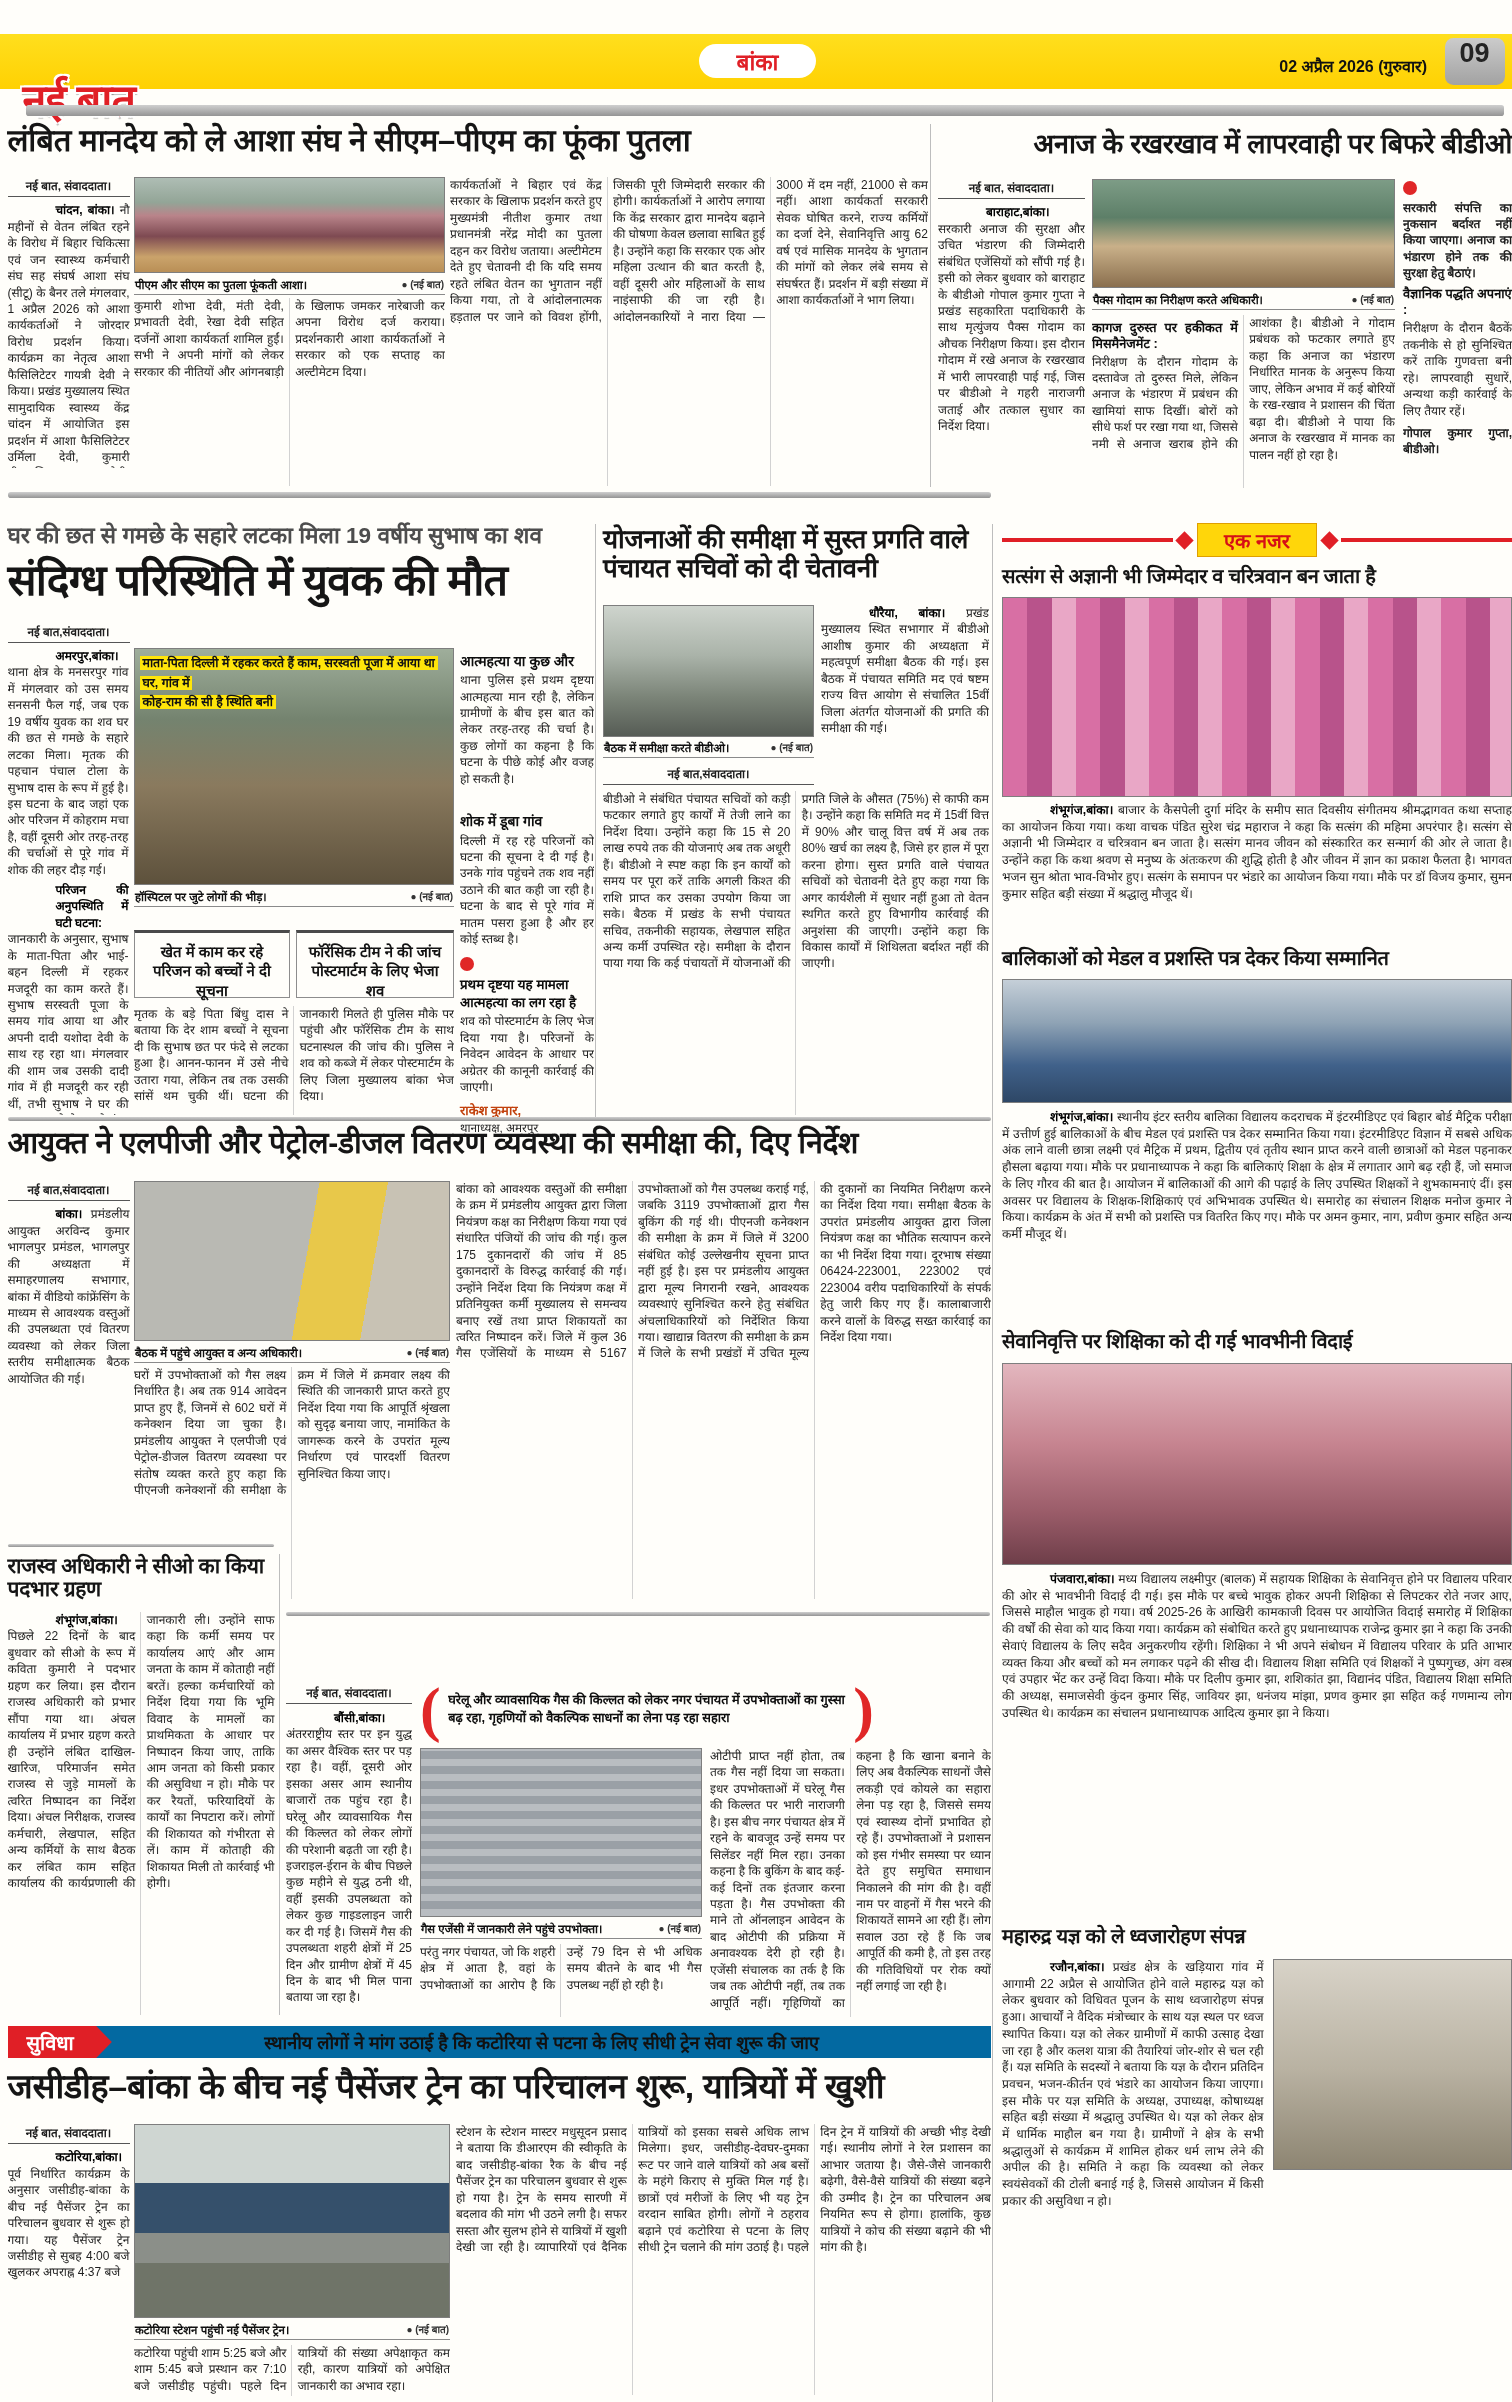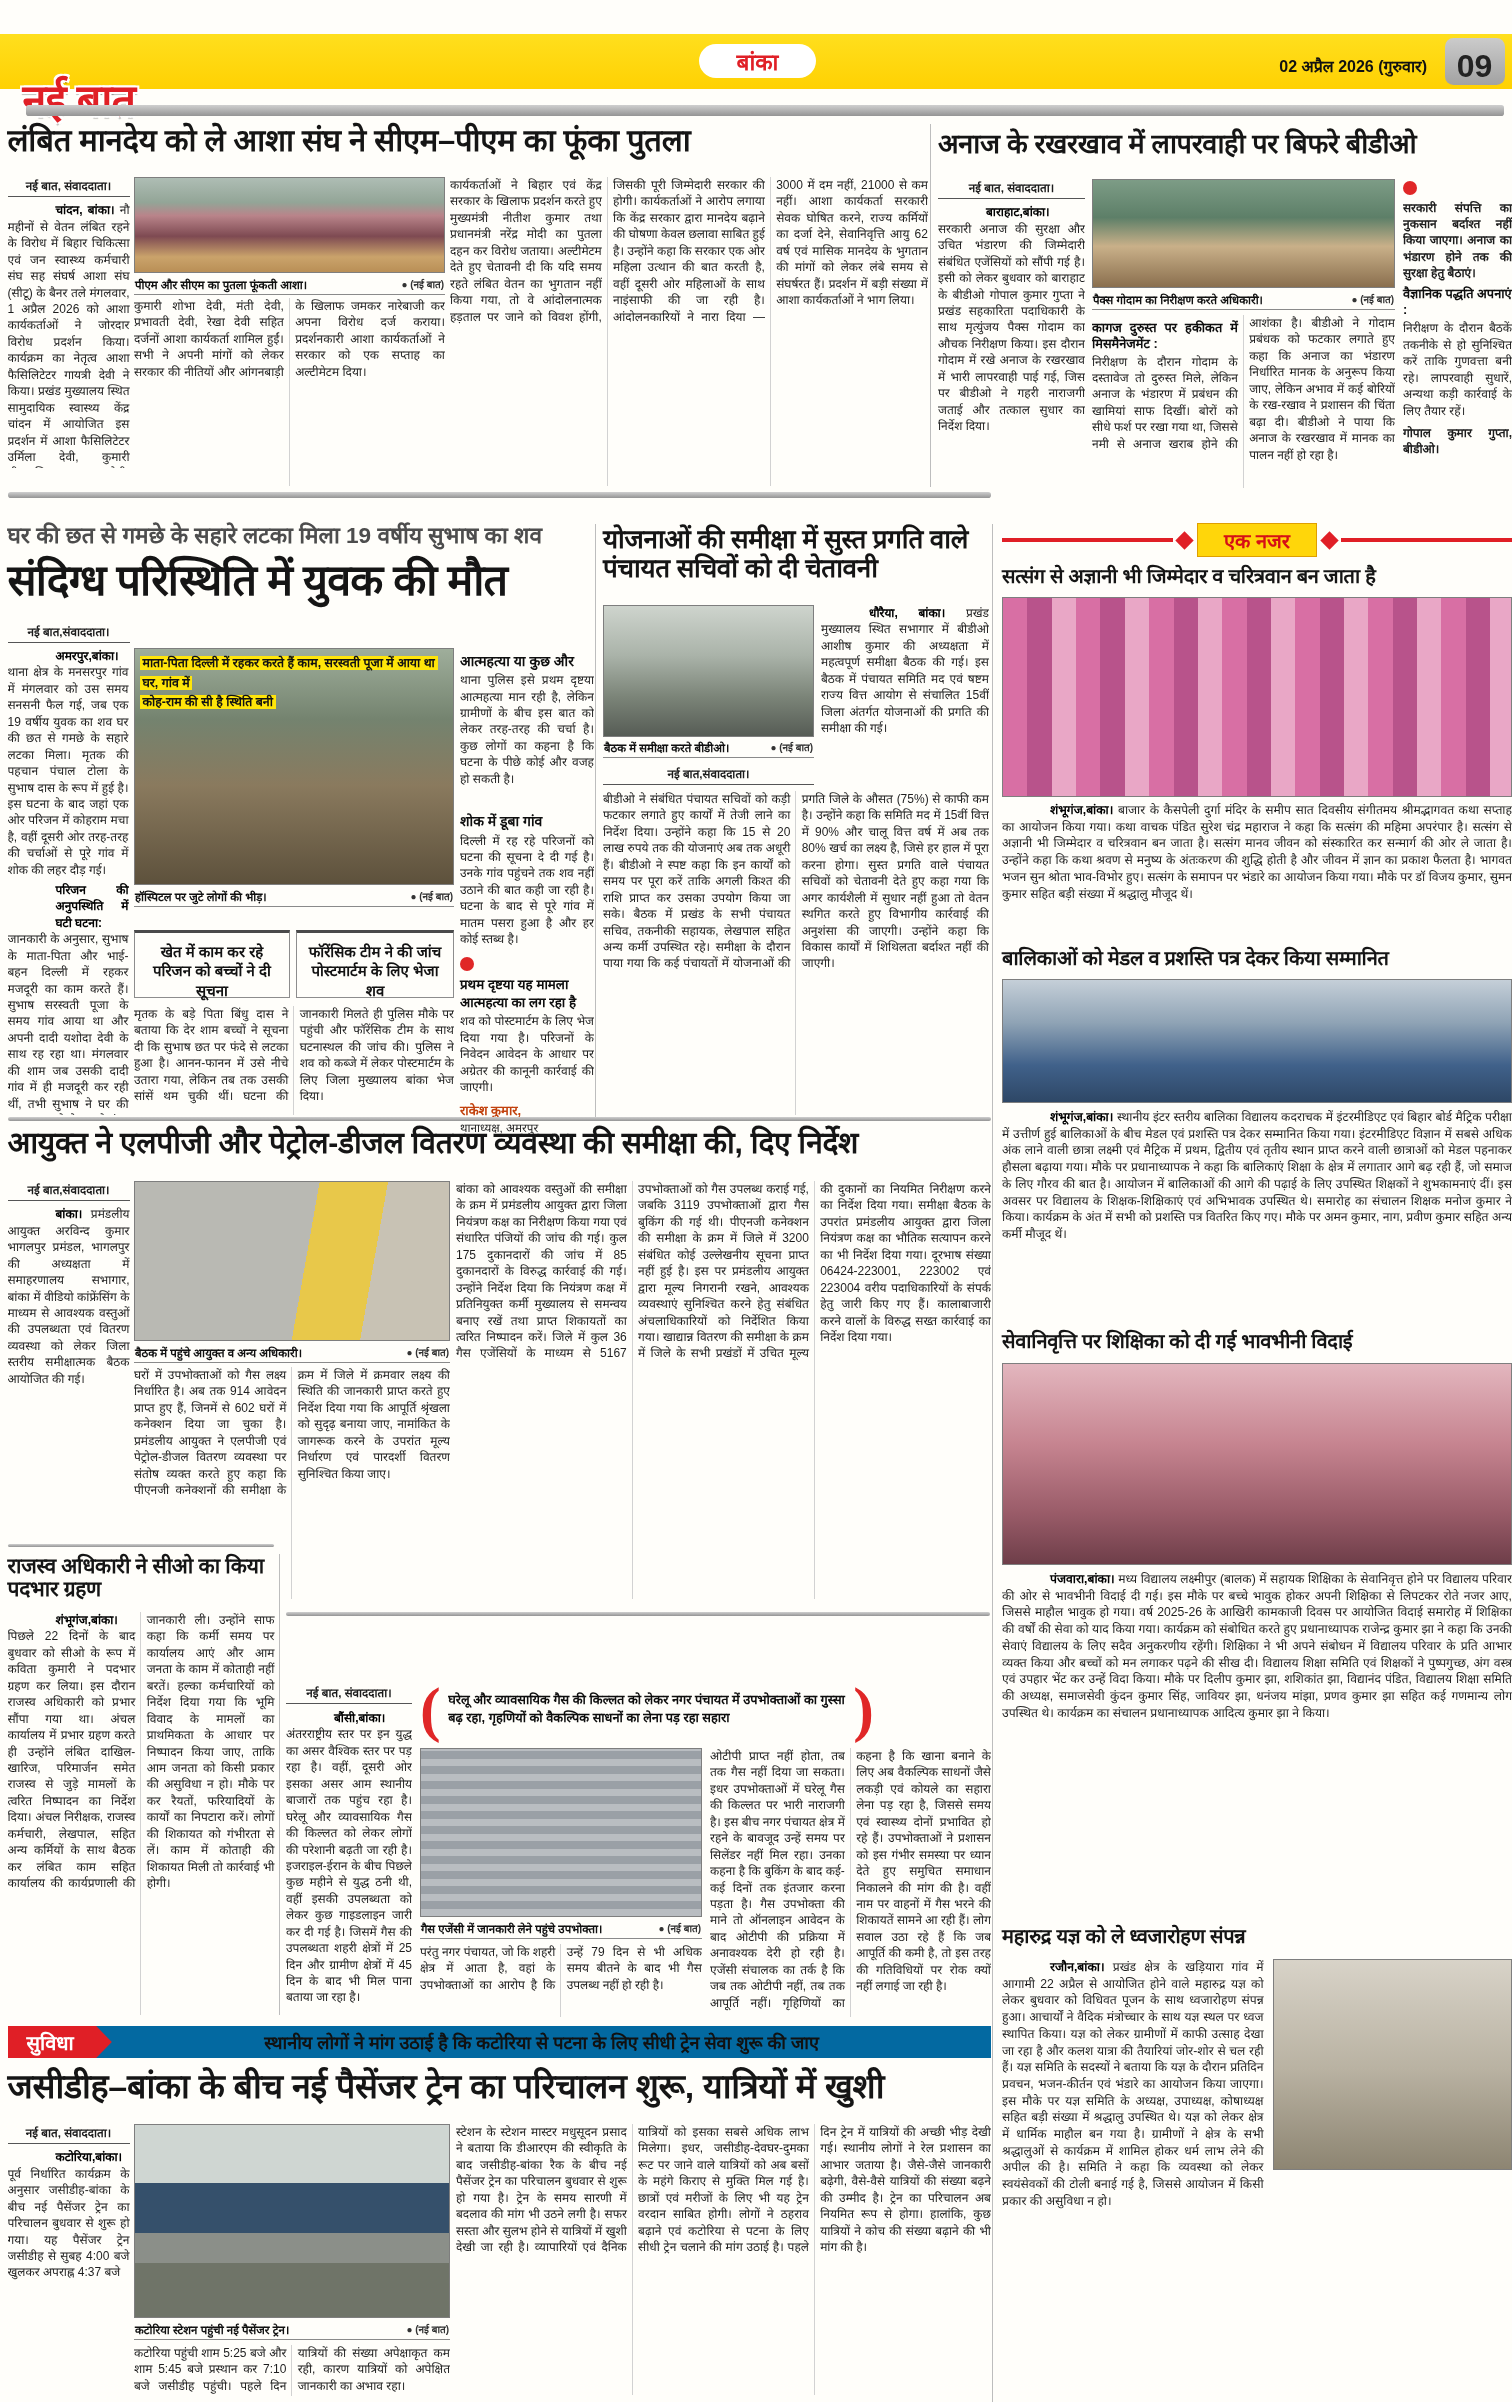--- a/index.html
+++ b/index.html
@@ -24,21 +24,21 @@
   .qp{color:#e02727;font-size:62px;font-weight:bold;line-height:.75;font-family:"Liberation Serif","DejaVu Serif",serif;}
   .qt{font-weight:bold;font-size:13.4px;line-height:1.4;color:#0d0d0d;text-align:left;}
   .strip{background:#0369a1;display:flex;align-items:center;overflow:hidden;}
   .strip-label{background:#e01f26;color:#fff;font-weight:bold;font-size:20px;height:100%;display:flex;align-items:center;padding:0 38px 0 19px;clip-path:polygon(0 0,85% 0,100% 50%,85% 100%,0 100%);}
   .strip-text{flex:1;text-align:center;font-weight:bold;font-size:18px;color:#111;padding-right:19px;}
   .banner{display:flex;align-items:center;gap:5.6px;}
   .banner .ln{flex:1;height:3.8px;background:#e01f26;}
   .banner .dia{width:13px;height:13px;background:#e01f26;transform:rotate(45deg);}
   .banner .bx{background:#ffd60a;color:#d60f16;font-weight:bold;font-size:20px;padding:2.8px 26px;border:0.9px solid #df9f00;}
   .pill{background:#fff;border-radius:17px;display:flex;align-items:center;justify-content:center;color:#e01f26;font-weight:bold;font-size:22.6px;}
-  .pnum{background:linear-gradient(#cbcbcb,#a2a2a2);border-radius:8.5px;color:#232323;font-weight:bold;font-size:32px;display:flex;align-items:flex-end;justify-content:center;}
+  .pnum{background:linear-gradient(#cbcbcb,#a2a2a2);border-radius:8.5px;color:#232323;font-weight:bold;font-size:27px;display:flex;align-items:flex-start;justify-content:center;}
   .logo{color:#e01f26;font-weight:bold;font-size:43px;letter-spacing:-0.9px;line-height:1;
         text-shadow:1.9px 1.9px 0 #fff,-1.9px 1.9px 0 #fff,1.9px -1.9px 0 #fff,-1.9px -1.9px 0 #fff,0 2.8px 0.9px rgba(0,0,0,.25);}
   .hdr{background:linear-gradient(#ffdf1e,#ffd102);}
   .date{font-size:16px;font-weight:bold;color:#111;}
   .ov{position:absolute;top:4.7px;left:4.7px;right:4.7px;font-size:12.4px;font-weight:bold;line-height:1.6;color:#111;}
   .ov span{background:#ffe50a;padding:0 2.8px;-webkit-box-decoration-break:clone;box-decoration-break:clone;}
   .attr-name{font-weight:bold;font-size:13px;margin-top:5.6px;color:#c2410c;}
   .attr-title{font-size:11.7px;color:#222;}
   
   .ph-asha{background:linear-gradient(180deg,#aebdb4 0%,#93a597 26%,#b9848a 40%,#7e4a52 62%,#caa36b 84%,#b98f56 100%);}
@@ -82,21 +82,21 @@
 
   <div class="abs photo ph-asha" style="left:134px;top:177px;width:311px;height:96px;"></div>
   <div class="abs cap" style="left:134px;top:275px;width:311px;">
     <span>पीएम और सीएम का पुतला फूंकती आशा।</span>
     <span class="cr">● (नई बात)</span>
   </div>
   <div class="abs bt c2" style="left:134px;top:298px;width:311px;height:188px;">कुमारी शोभा देवी, मंती देवी, प्रभावती देवी, रेखा देवी सहित दर्जनों आशा कार्यकर्ता शामिल हुईं। सभी ने अपनी मांगों को लेकर सरकार की नीतियों और आंगनबाड़ी के खिलाफ जमकर नारेबाजी कर अपना विरोध दर्ज कराया। प्रदर्शनकारी आशा कार्यकर्ताओं ने सरकार को एक सप्ताह का अल्टीमेटम दिया।</div>
   <div class="abs bt c3" style="left:450px;top:177px;width:478px;height:309px;">कार्यकर्ताओं ने बिहार एवं केंद्र सरकार के खिलाफ प्रदर्शन करते हुए मुख्यमंत्री नीतीश कुमार तथा प्रधानमंत्री नरेंद्र मोदी का पुतला दहन कर विरोध जताया। अल्टीमेटम देते हुए चेतावनी दी कि यदि समय रहते लंबित वेतन का भुगतान नहीं किया गया, तो वे आंदोलनात्मक हड़ताल पर जाने को विवश होंगी, जिसकी पूरी जिम्मेदारी सरकार की होगी। कार्यकर्ताओं ने आरोप लगाया कि केंद्र सरकार द्वारा मानदेय बढ़ाने की घोषणा केवल छलावा साबित हुई है। उन्होंने कहा कि सरकार एक ओर महिला उत्थान की बात करती है, वहीं दूसरी ओर महिलाओं के साथ नाइंसाफी की जा रही है। आंदोलनकारियों ने नारा दिया — 3000 में दम नहीं, 21000 से कम नहीं। आशा कार्यकर्ता सरकारी सेवक घोषित करने, राज्य कर्मियों का दर्जा देने, सेवानिवृत्ति आयु 62 वर्ष एवं मासिक मानदेय के भुगतान की मांगों को लेकर लंबे समय से संघर्षरत हैं। प्रदर्शन में बड़ी संख्या में आशा कार्यकर्ताओं ने भाग लिया।</div>
 
   <div class="abs vr" style="left:930px;top:124px;height:363px;"></div>
-  <div class="abs hl" style="left:938px;top:130px;width:574px;font-size:27px;text-align:left;">अनाज के रखरखाव में लापरवाही पर बिफरे बीडीओ</div>
+  <div class="abs hl" style="left:938px;top:130px;width:574px;font-size:27px;text-align:right;">अनाज के रखरखाव में लापरवाही पर बिफरे बीडीओ</div>
 
   <div class="abs" style="left:938px;top:179px;width:147px;height:309px;">
     <div class="byl">नई बात, संवाददाता।</div>
     <div class="bt" style="height:275px;">
       <b>बाराहाट,बांका।</b>
       <span>सरकारी अनाज की सुरक्षा और उचित भंडारण की जिम्मेदारी संबंधित एजेंसियों को सौंपी गई है। इसी को लेकर बुधवार को बाराहाट के बीडीओ गोपाल कुमार गुप्ता ने प्रखंड सहकारिता पदाधिकारी के साथ मृत्युंजय पैक्स गोदाम का औचक निरीक्षण किया। इस दौरान गोदाम में रखे अनाज के रखरखाव में भारी लापरवाही पाई गई, जिस पर बीडीओ ने गहरी नाराजगी जताई और तत्काल सुधार का निर्देश दिया।</span>
     </div>
   </div>
 
   <div class="abs photo ph-godam" style="left:1092px;top:179px;width:303px;height:109px;"></div>

